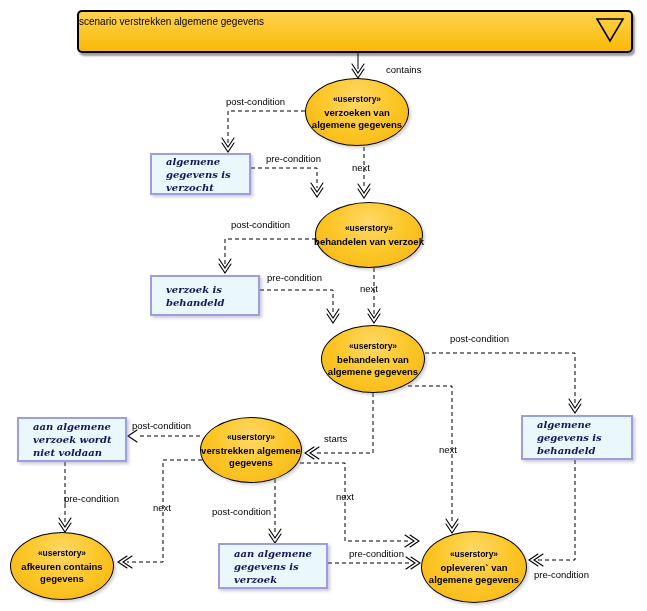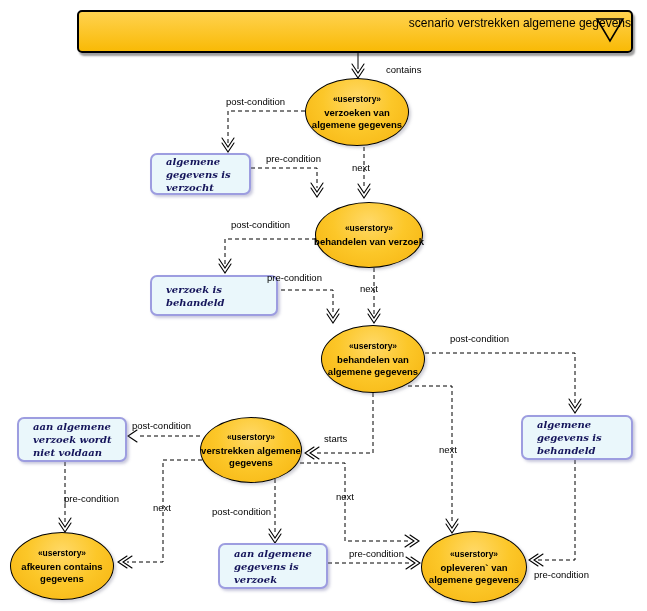--- a/index.html
+++ b/index.html
@@ -13,38 +13,38 @@
   .ah{fill:none;stroke:#000;stroke-width:1.1;stroke-linecap:round;}
 
   #banner{
     position:absolute;left:77px;top:10px;width:556px;height:43px;
     background:linear-gradient(#ffd24f,#f9ba06);
     border:2px solid #000;border-radius:5px;
     box-shadow:2px 3px 2px rgba(40,40,40,.45);
     box-sizing:border-box;
   }
   #banner .btitle{
-    position:absolute;top:4px;left:0;width:100%;text-align:right;
-    font-size:12px;color:#000;
+    position:absolute;top:4px;left:0;width:100%;text-align:left;
+    font-size:10px;color:#000;
   }
   #banner svg{position:absolute;right:6px;top:5px;}
 
   .node{
     position:absolute;border:1.6px solid #000;border-radius:50%;
     background:radial-gradient(ellipse at 50% 30%, #ffd968 0%, #fcc729 48%, #f5b30e 100%);
     box-shadow:2px 2px 3px rgba(120,120,140,.35);
     display:flex;flex-direction:column;align-items:center;justify-content:center;
     text-align:right;box-sizing:border-box;
   }
   .node .stereo{font-size:8.5px;font-weight:700;color:#000;margin-bottom:3px;white-space:nowrap;}
   .node .nline{font-size:9.5px;font-weight:700;color:#000;line-height:12px;white-space:nowrap;}
   .node .nline:empty{display:none;}
 
   .cond{
-    position:absolute;background:#eaf7fb;border:2.5px solid #9d9de0;border-radius:7px;
+    position:absolute;background:#eaf7fb;border:2.5px solid #9d9de0;border-radius:0;
     box-shadow:2px 2px 3px rgba(120,120,170,.4);
     display:flex;align-items:flex-end;box-sizing:border-box;
   }
   .cond .rail{
     width:5px;margin-left:2px;background:#d9ecf9;
     border-left:1.5px solid #9d9de0;border-right:1.5px solid #9d9de0;
   }
   .cond .ctext{
     align-self:center;padding:1px 3px 1px 5px;
     font-family:"DejaVu Serif","Liberation Serif",serif;
@@ -205,21 +205,21 @@
   </div>
 
   <div class="cond" style="left:150px;top:153px;width:101px;height:42px;">
     <div class="rail"></div>
     <div class="ctext">
       <span class="cline">algemene</span>
       <span class="cline">gegevens is</span>
       <span class="cline">verzocht</span>
     </div>
   </div>
-  <div class="cond" style="left:150px;top:275px;width:128px;height:41px;">
+  <div class="cond" style="left:150px;top:275px;width:110px;height:41px;">
     <div class="rail"></div>
     <div class="ctext">
       <span class="cline">verzoek is</span>
       <span class="cline">behandeld</span>
 
     </div>
   </div>
   <div class="cond" style="left:17px;top:417px;width:110px;height:45px;">
     <div class="rail"></div>
     <div class="ctext">

